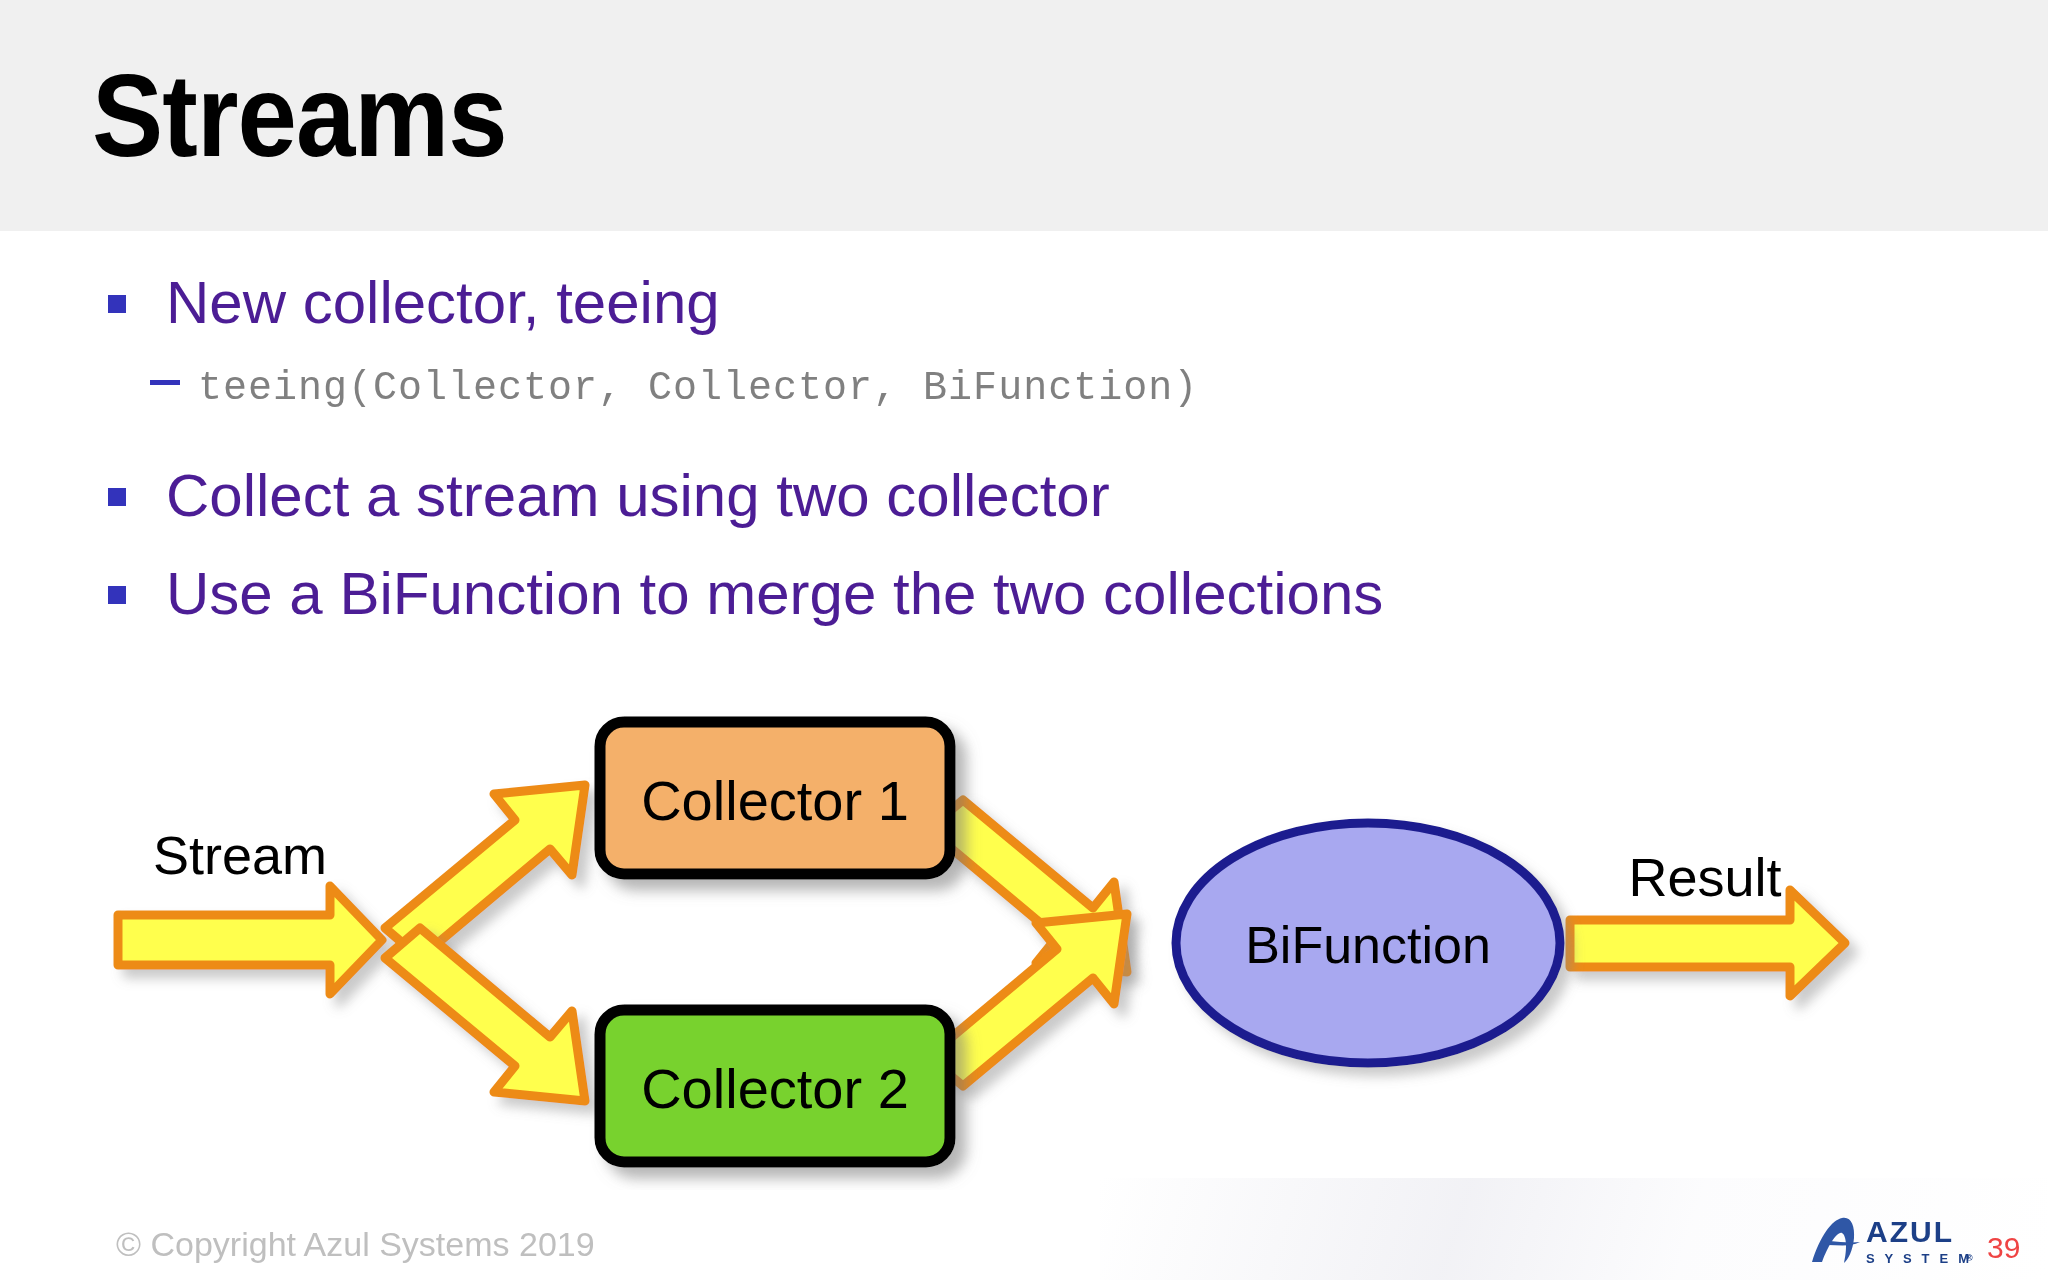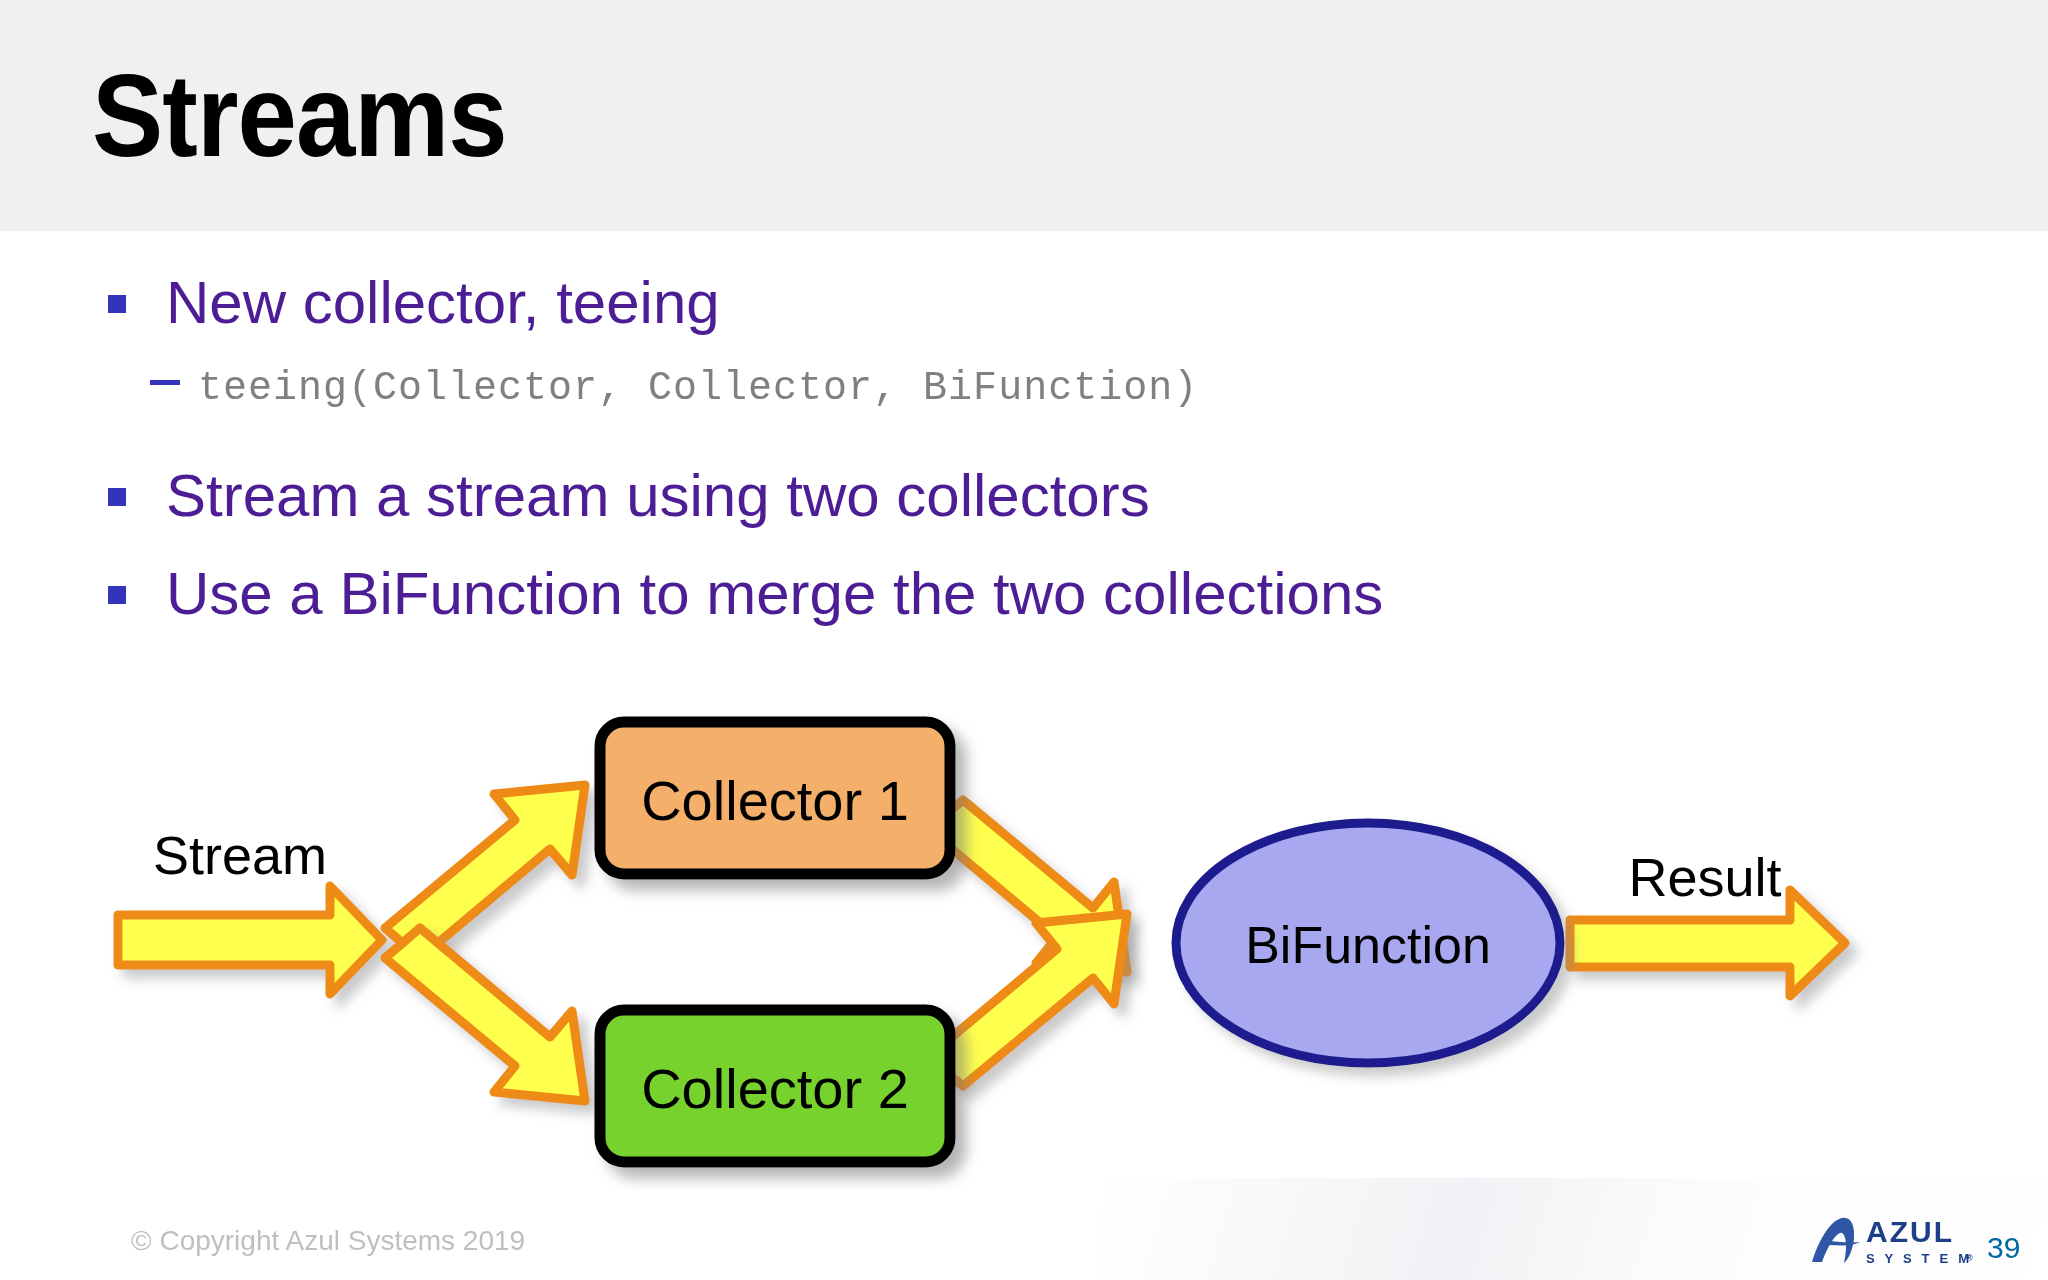--- a/index.html
+++ b/index.html
@@ -118,40 +118,40 @@
     position: absolute;
     left: 1100px;
     top: 1178px;
     width: 948px;
     height: 102px;
     background: linear-gradient(107deg, rgba(255,255,255,0) 0%, rgba(241,241,245,0.95) 38%, rgba(250,250,252,0.6) 62%, rgba(255,255,255,0) 100%);
     pointer-events: none;
   }
   .copyright {
     position: absolute;
-    left: 131px;
+    left: 116px;
     top: 1225px;
-    font-size: 28px;
+    font-size: 34px;
     color: #bfbfbf;
     font-family: "Liberation Sans", sans-serif;
     white-space: nowrap;
   }
   .azul-logo {
     position: absolute;
     left: 1806px;
     top: 1214px;
     width: 172px;
     height: 56px;
   }
   .page-number {
     position: absolute;
     left: 1987px;
     top: 1231px;
     font-size: 30px;
-    color: #0369a1;
+    color: #ef4444;
     font-family: "Liberation Sans", sans-serif;
   }
 </style>
 </head>
 <body>
 
 <div class="header-band"></div>
 <div class="slide-title">Streams</div>
 
 <div class="bullets">
@@ -161,21 +161,21 @@
     <span class="bullet-text">New collector, teeing</span>
   </div>
 
   <div class="bullet-row b2">
     <span class="dash-marker"></span>
     <span class="code-text">teeing(Collector, Collector, BiFunction)</span>
   </div>
 
   <div class="bullet-row b3">
     <span class="sq-marker"></span>
-    <span class="bullet-text">Stream a stream using two collectors</span>
+    <span class="bullet-text">Collect a stream using two collector</span>
   </div>
 
   <div class="bullet-row b4">
     <span class="sq-marker"></span>
     <span class="bullet-text">Use a BiFunction to merge the two collections</span>
   </div>
 
 </div>
 
 <div class="diagram">

